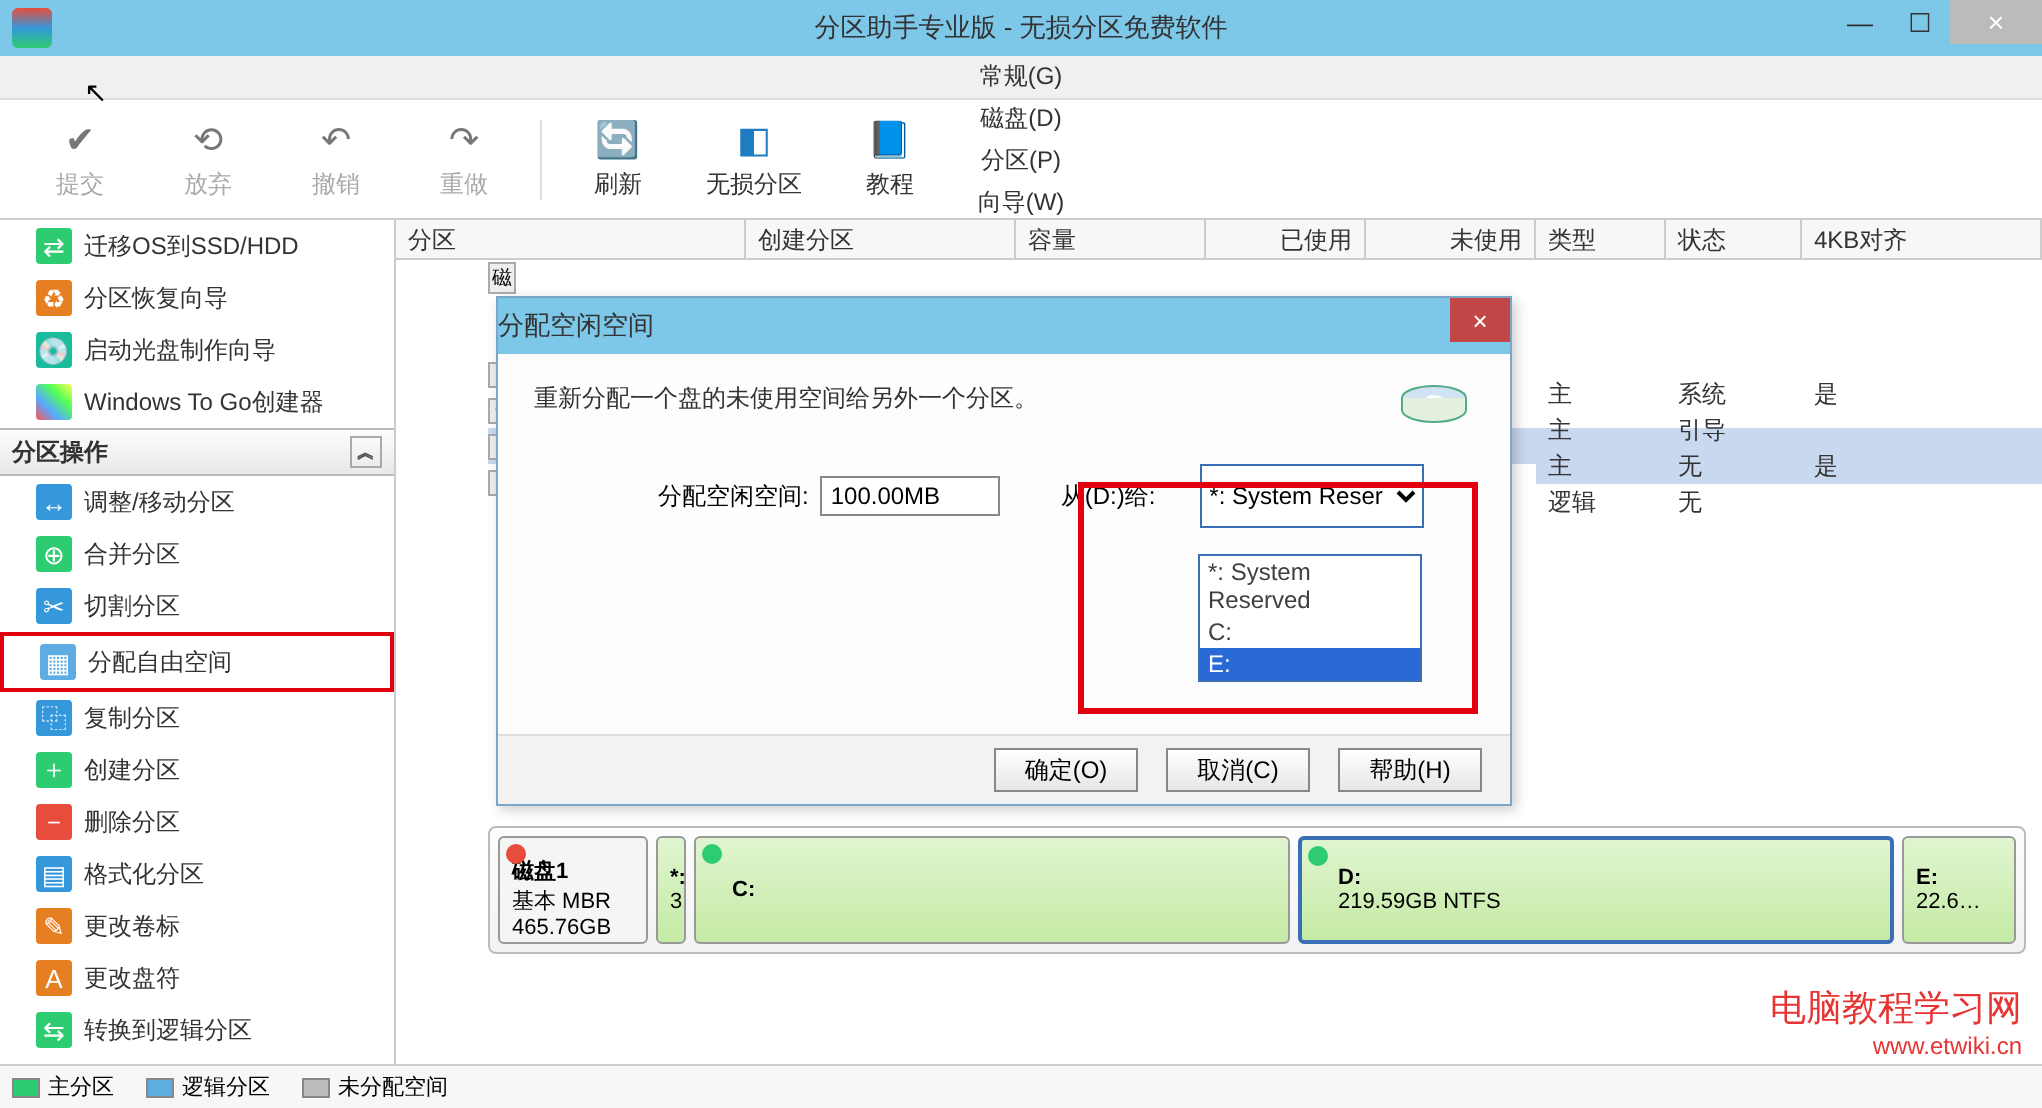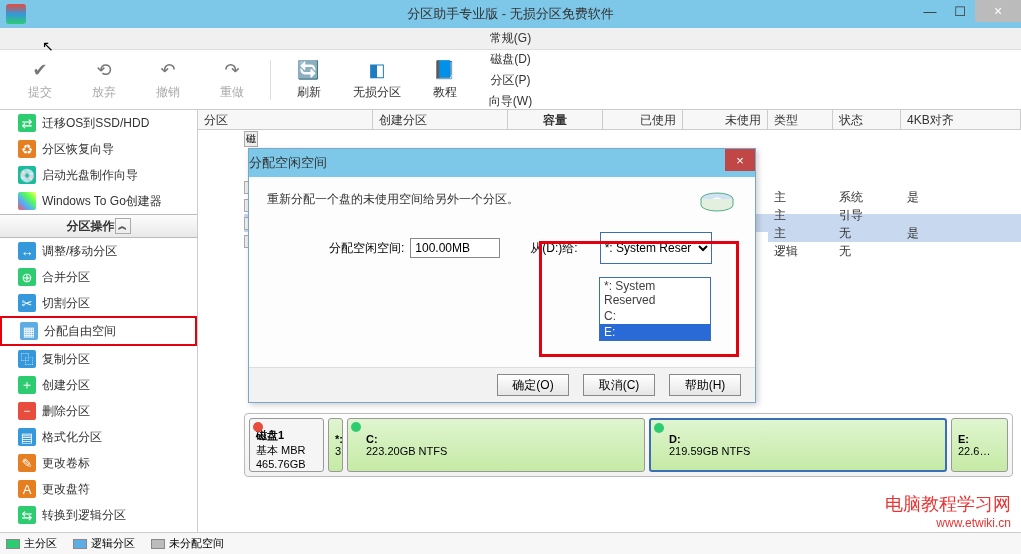--- a/index.html
+++ b/index.html
@@ -23,40 +23,40 @@
 .tbtn { display: flex; flex-direction: column; align-items: center; margin: 0 12px; color: #333; font-size: 12px; min-width: 40px; }
 .tbtn .ticon { width: 24px; height: 24px; margin-bottom: 2px; display: flex; align-items: center; justify-content: center; font-size: 18px; color: #777; }
 .tbtn.disabled { color: #aaa; }
 .tbtn.color .ticon { color: #1e7cc1; }
 .tsep { width: 1px; height: 40px; background: #ddd; margin: 0 6px; }
 
 
 .main { display: flex; height: 444px; }
 .sidebar { width: 198px; border-right: 1px solid #ccc; background: #fff; overflow: hidden; }
 .sidepanel { }
-.sidepanel .header { background: linear-gradient(#fdfdfd,#e8e8e8); border: 1px solid #bbb; border-left: none; border-right: none; height: 24px; display: flex; align-items: center; padding: 0 6px; font-weight: bold; color: #333; justify-content: center; }
+.sidepanel .header { background: linear-gradient(#fdfdfd,#e8e8e8); border: 1px solid #bbb; border-left: none; border-right: none; height: 24px; display: flex; align-items: center; padding: 0 6px; font-weight: bold; color: #333; justify-content: space-between; }
 .sidepanel .header .chev { border: 1px solid #aaa; width: 16px; height: 16px; display: flex; align-items: center; justify-content: center; font-size: 9px; color: #555; }
 .sideitem { display: flex; align-items: center; padding: 4px 6px 4px 18px; color: #333; }
 .sideitem .sicon { width: 18px; height: 18px; margin-right: 6px; display: flex; align-items: center; justify-content: center; font-size: 13px; border-radius: 2px; }
 .sideitem .sicon.green { background: #2ecc71; color: #fff; }
 .sideitem .sicon.blue { background: #3498db; color: #fff; }
 .sideitem .sicon.orange { background: #e67e22; color: #fff; }
 .sideitem .sicon.teal { background: #1abc9c; color: #fff; }
 .sideitem .sicon.red { background: #e74c3c; color: #fff; }
 .sideitem .sicon.cyan { background: #5dade2; color: #fff; }
 .sideitem .sicon.win { background: linear-gradient(45deg,#f55,#5af,#5f5,#ff5); }
 .highlight-red { border: 2px solid #e3000f; }
 
 .content { flex: 1; position: relative; background: #fff; }
 
 
 .ptable { position: relative; }
 .ptable .phead { display: flex; height: 20px; border-bottom: 1px solid #ccc; }
 .ptable .phead div { border-right: 1px solid #ccc; padding: 2px 6px; color: #333; background: #f7f7f7; }
-.phead .c-part { width: 175px; } .phead .c-fs { width: 135px; } .phead .c-cap { width: 95px; text-align: center; font-weight: bold; } .phead .c-used { width: 80px; text-align: right; } .phead .c-unused { width: 85px; text-align: right; } .phead .c-type { width: 65px; } .phead .c-state { width: 68px; } .phead .c-4k { flex: 1; }
+.phead .c-part { width: 175px; } .phead .c-fs { width: 135px; } .phead .c-cap { width: 95px; text-align: left; } .phead .c-used { width: 80px; text-align: right; } .phead .c-unused { width: 85px; text-align: right; } .phead .c-type { width: 65px; } .phead .c-state { width: 68px; } .phead .c-4k { flex: 1; }
 .prow { height: 18px; display: flex; align-items: center; }
 .prow .cell { padding: 0 6px; color: #333; }
 .prow.sel { background: #c8d8ef; }
 .rowlabel { width: 14px; border: 1px solid #aaa; background: #eee; margin-right: 4px; text-align: center; font-size: 10px; }
 
 
 .dialog { position: absolute; left: 248px; top: 148px; width: 508px; height: 255px; border: 1px solid #7aa7c7; background: #fdfdfd; box-shadow: 2px 2px 6px rgba(0,0,0,.2); z-index: 10; }
 .dialog .dtitle { height: 28px; background: #7dc7e8; display: flex; align-items: center; color: #333; position: relative; font-size: 13px; }
 .dialog .dclose { position: absolute; right: 0; top: 0; width: 30px; height: 22px; background: #c14747; color: #fff; display: flex; align-items: center; justify-content: center; }
 .dialog .dbody { padding: 14px 18px 8px 18px; position: relative; }
@@ -321,21 +321,20 @@
     <div>基本 MBR</div>
     <div>465.76GB</div>
   </div>
   <div class="diskblock sys">
     <div class="dktitle">*:</div>
     <div>3</div>
   </div>
   <div class="diskblock c">
     <span class="badge" style="background:#2ecc71"></span>
     <div class="dktitle" style="margin-left:12px">C:</div>
-    <div style="margin-left:12px">223.20GB NTFS</div>
   </div>
   <div class="diskblock d">
     <span class="badge" style="background:#2ecc71"></span>
     <div class="dktitle" style="margin-left:12px">D:</div>
     <div style="margin-left:12px">219.59GB NTFS</div>
   </div>
   <div class="diskblock e">
     <div class="dktitle">E:</div>
     <div>22.6…</div>
   </div>

